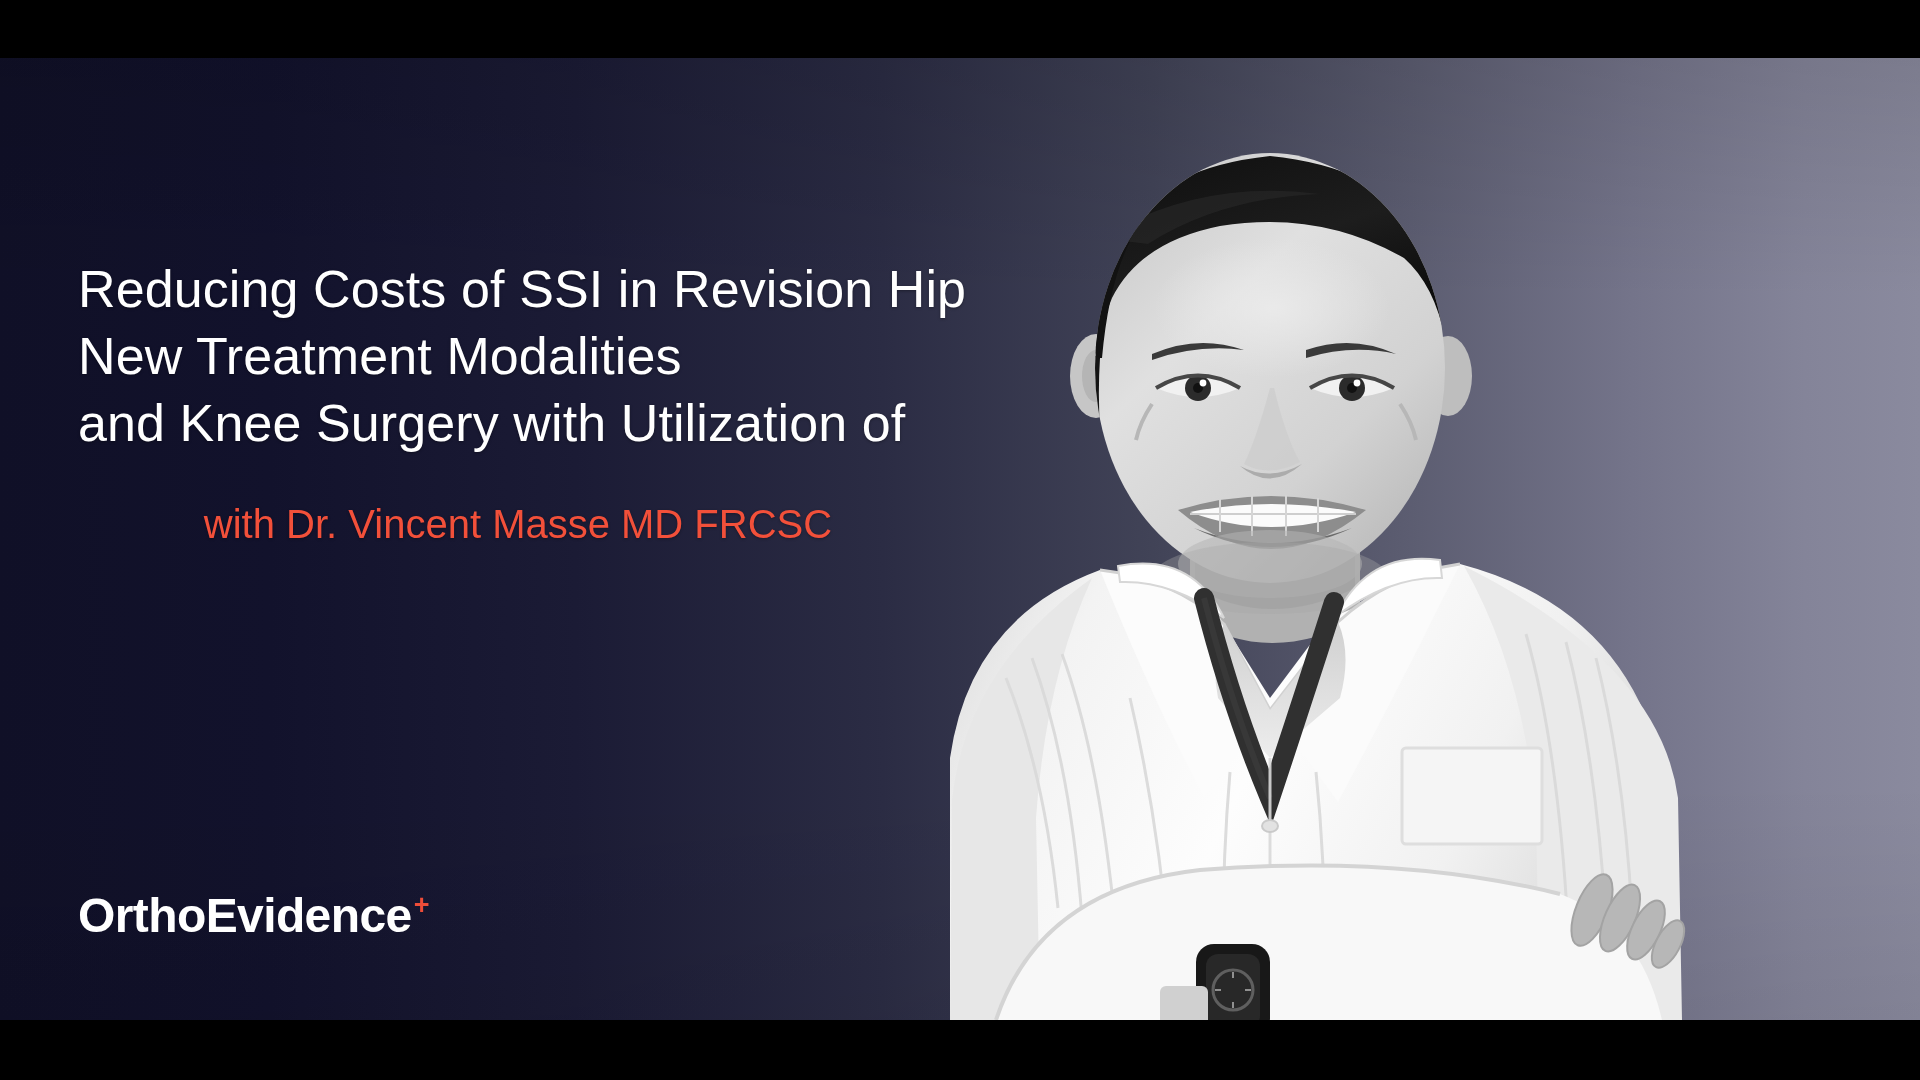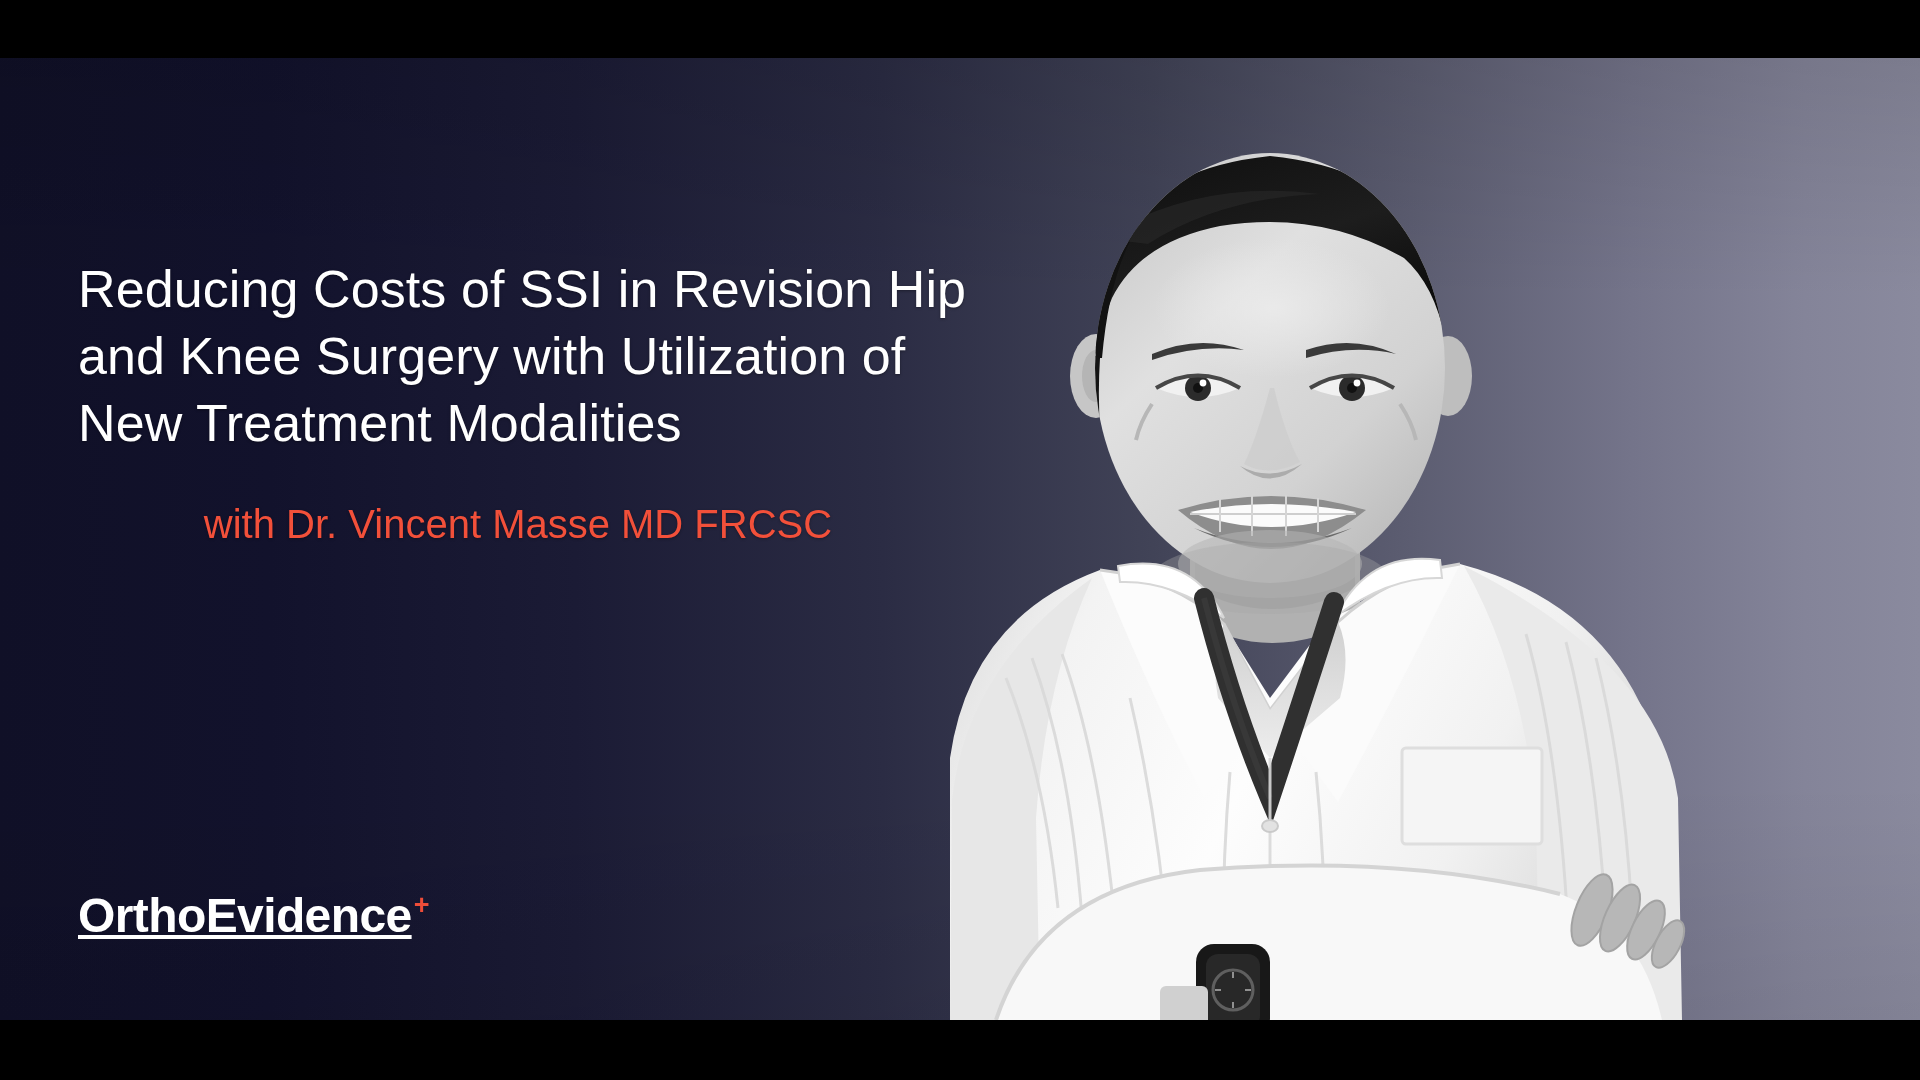--- a/index.html
+++ b/index.html
@@ -99,21 +99,20 @@
     z-index: 20;
     display: flex;
     align-items: flex-start;
   }
   #logo .wordmark {
     color: #ffffff;
     font-size: 48px;
     line-height: 52px;
     font-weight: bold;
     letter-spacing: -0.6px;
-    text-decoration: underline;
   }
   #logo .plus {
     color: #ee4d39;
     font-size: 27px;
     line-height: 27px;
     font-weight: bold;
     margin-left: 2px;
     margin-top: 2px;
   }
 
@@ -277,22 +276,22 @@
           <path d="M433 950 L433 944"></path>
             <path d="M415 932 L421 932"></path>
         </g>
         <rect x="360" y="928" width="48" height="46" rx="6" fill="#cfd0d3"></rect>
       </svg>
     </div>
 
     <div id="text-block">
       <div id="title">
         <span class="tline">Reducing Costs of SSI in Revision Hip</span>
+        <span class="tline">New Treatment Modalities</span>
         <span class="tline">and Knee Surgery with Utilization of</span>
-        <span class="tline">New Treatment Modalities</span>
       </div>
       <div id="subtitle">with Dr. Vincent Masse MD FRCSC</div>
     </div>
 
     <div id="logo">
       <span class="wordmark">OrthoEvidence</span>
       <span class="plus">+</span>
     </div>
 
   </div>

